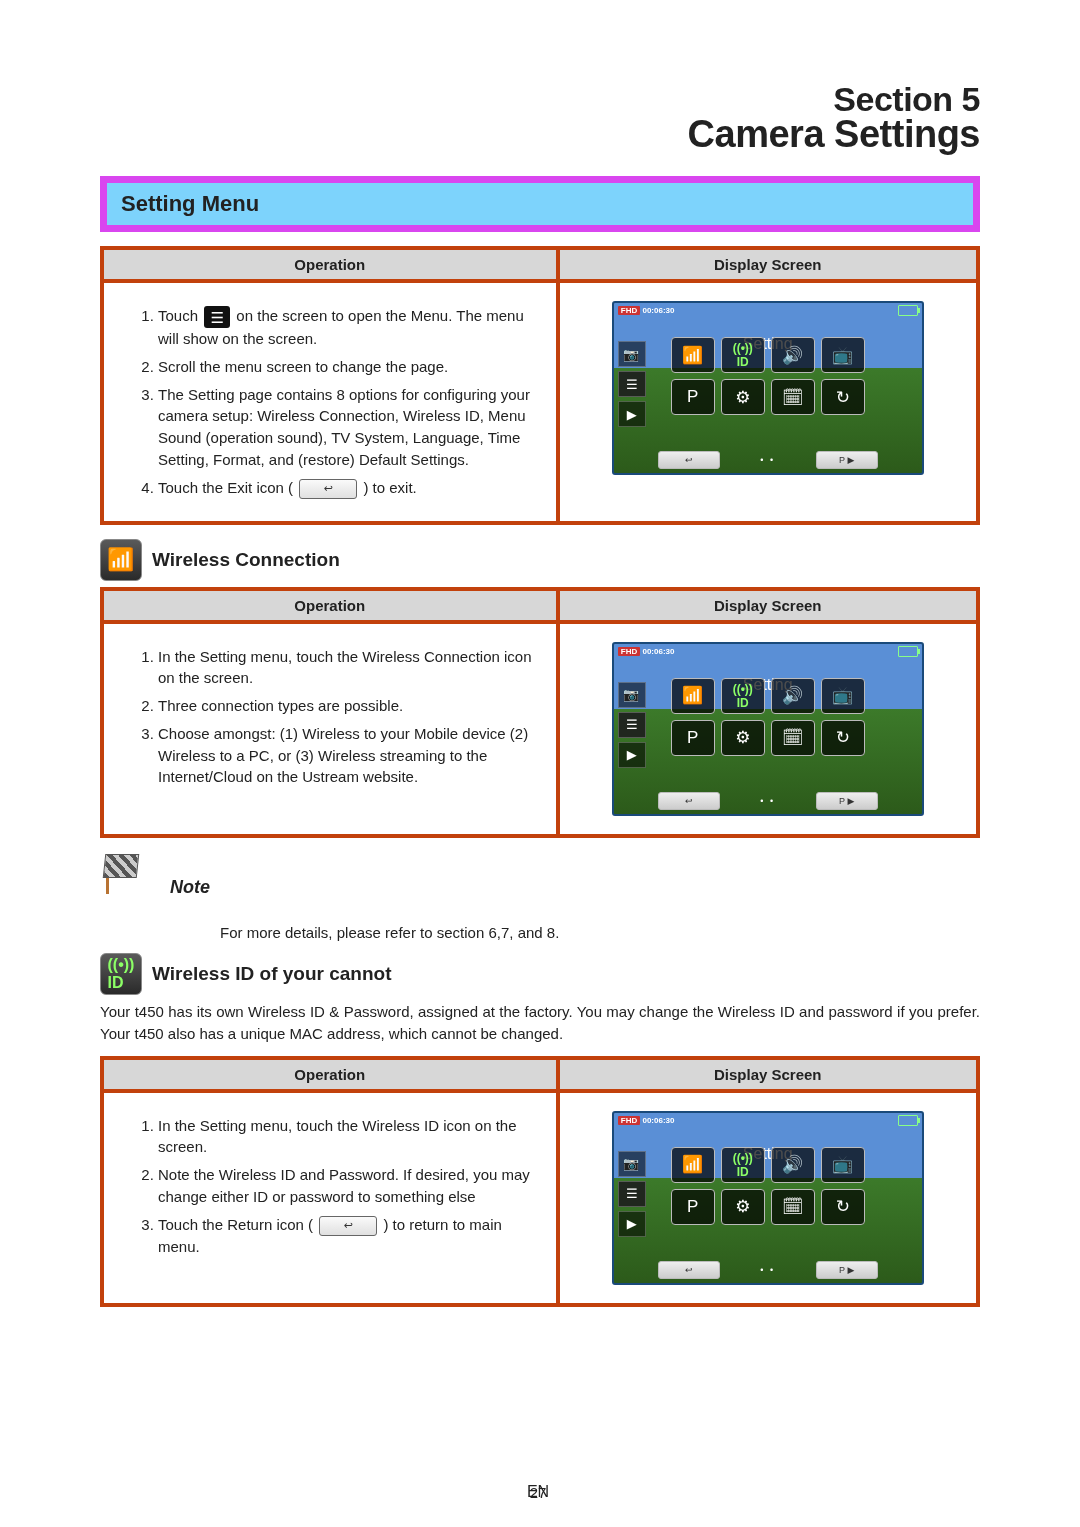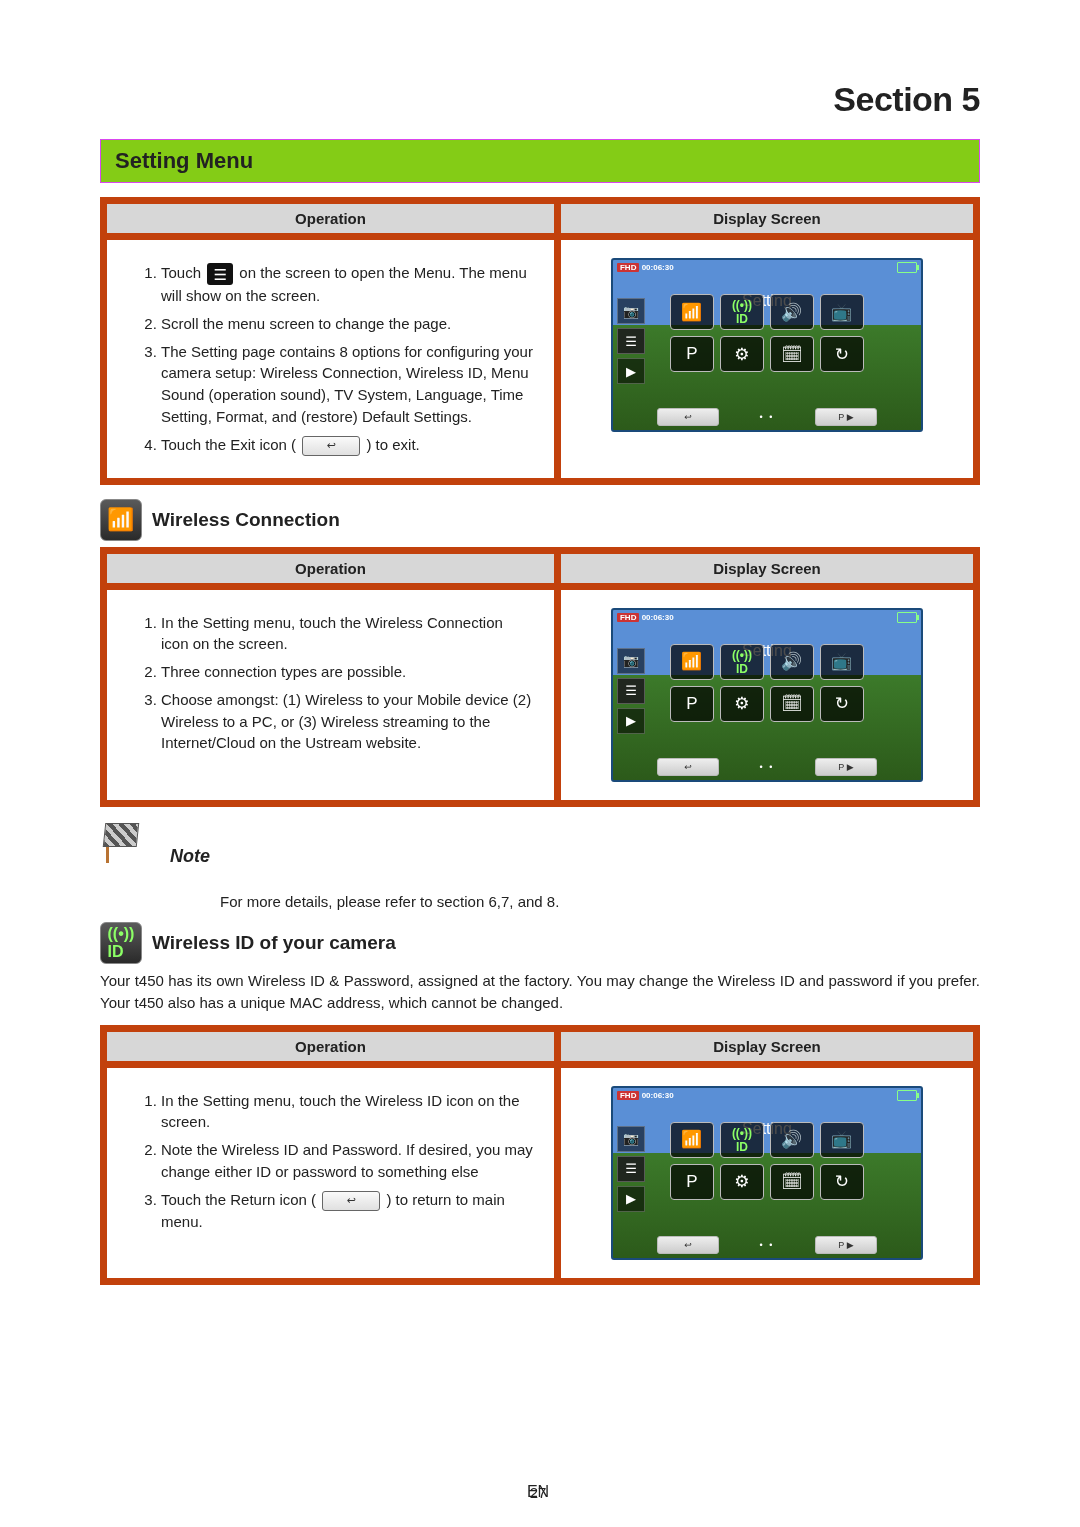--- a/index.html
+++ b/index.html
@@ -27,35 +27,35 @@
     letter-spacing: -0.5px;
   }
   .section-title {
     font-size: 38px;
     font-weight: bold;
     font-family: "Arial Black", Arial, sans-serif;
     letter-spacing: -0.5px;
     margin-top: -6px;
   }
   .menu-bar {
-    background: #84cc16;
+    background: #7dd3fc;
     padding: 8px 14px;
     font-family: "Arial Black", Arial, sans-serif;
     font-size: 22px;
     font-weight: bold;
-    border: 1px solid #d946ef;
+    border: 7px solid #d946ef;
     margin-bottom: 14px;
   }
   table.op-table {
     width: 100%;
     border-collapse: collapse;
     margin-bottom: 14px;
   }
   table.op-table th, table.op-table td {
-    border: 7px solid #c2410c;
+    border: 4px solid #c2410c;
     vertical-align: top;
   }
   table.op-table th {
     background: #d7d7d7;
     font-weight: bold;
     text-align: center;
     padding: 6px 0;
     font-size: 15px;
   }
   table.op-table th.col-op { width: 52%; }
@@ -204,20 +204,21 @@
   .footer .pn { position:absolute; left:50%; transform:translateX(-50%); font-size:15px;}
   .just { text-align: justify; }
 </style>
 </head>
 <body>
 
 <div class="page">
 
   <div class="section-head">
     <div class="section-label">Section 5</div>
+    <div class="section-title">Camera Settings</div>
   </div>
 
   <div class="menu-bar">Setting Menu</div>
 
   <table class="op-table">
     <tbody>
         <tr>
       <th class="col-op">Operation</th>
       <th class="col-ds">Display Screen</th>
     </tr>
@@ -323,21 +324,21 @@
     <div class="note-icon">
       <div class="stick"></div>
         <div class="flag"></div>
     </div>
     <span class="note-label">Note</span>
   </div>
   <div class="note-text">For more details, please refer to section 6,7, and 8.</div>
 
   <div class="sub-head wide">
     <span class="sub-icon id">((•))<br>ID</span>
-    <span>Wireless ID of your camera</span>
+    <span>Wireless ID of your cannot</span>
   </div>
   <div class="para" style="text-align:justify">Your t450 has its own Wireless ID &amp; Password, assigned at the factory.  You may change the Wireless ID and password if you prefer.  Your t450 also has a unique MAC address, which cannot be changed.</div>
 
   <table class="op-table">
     <tbody>
         <tr>
       <th class="col-op">Operation</th>
       <th class="col-ds">Display Screen</th>
     </tr>
     <tr>

